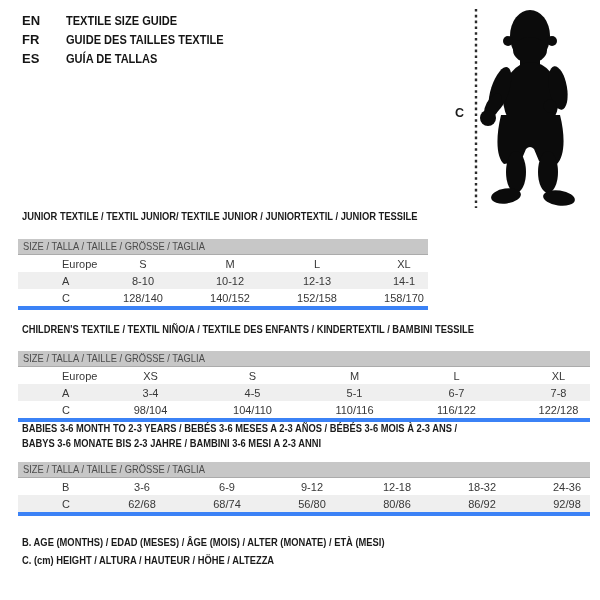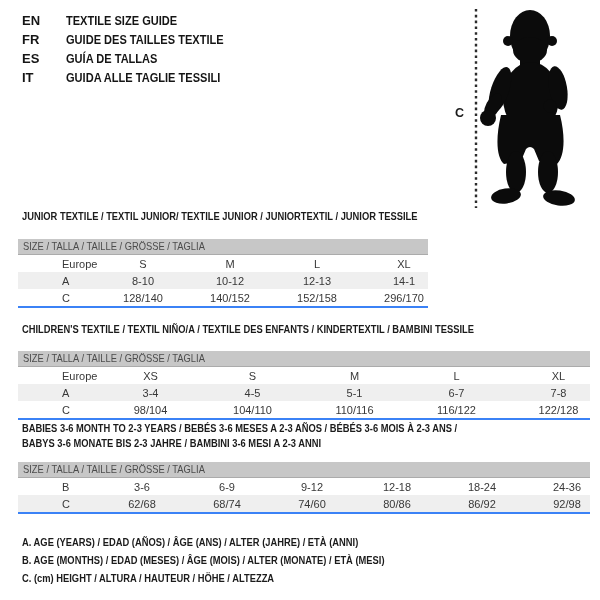--- a/index.html
+++ b/index.html
@@ -13,21 +13,21 @@
   #languages{position:absolute;left:22px;top:13px;}
   .lang-row{display:flex;height:19px;align-items:flex-start;font-size:13px;font-weight:700;color:#151515;}
   .lang-code{width:44px;flex:0 0 44px;}
 
   
   #figure-svg{position:absolute;left:440px;top:0;width:160px;height:215px;}
   #measure-label{position:absolute;left:455px;top:106px;font-size:12.5px;font-weight:600;color:#1a1a1a;}
 
   
   .table-title{position:absolute;left:22px;font-size:11px;font-weight:700;color:#1b1b1b;line-height:15px;}
-  .size-table{position:absolute;left:18px;border-bottom:2px solid #3b82f6;}
+  .size-table{position:absolute;left:18px;border-bottom:4px solid #3b82f6;}
   .size-bar{height:15px;background:#c7c7c7;border-bottom:1px solid #ababab;
     font-size:11px;font-weight:400;color:#4b4b4b;line-height:15px;padding-left:5px;}
   .trow{display:grid;grid-template-columns:var(--cols);height:17px;align-items:center;
     font-size:11px;font-weight:400;color:#383838;}
   .trow.alt{background:#efefef;}
   .trow span{text-align:center;margin-left:39px;}
   .trow span:first-child{text-align:left;padding-left:5px;}
   #table-junior{width:410px;top:239px;}  #table-junior .trow{--cols:62px repeat(4,1fr);}
   #table-children{width:572px;top:351px;} #table-children .trow{--cols:62px repeat(5,1fr);}
   #table-babies{width:572px;top:462px;}  #table-babies .trow{--cols:62px repeat(6,1fr);}
@@ -47,24 +47,20 @@
       <span class="lang-code">EN</span>
       <span class="cond">TEXTILE SIZE GUIDE</span>
     </div>
     <div class="lang-row">
       <span class="lang-code">FR</span>
       <span class="cond">GUIDE DES TAILLES TEXTILE</span>
     </div>
     <div class="lang-row">
       <span class="lang-code">ES</span>
       <span class="cond">GUÍA DE TALLAS</span>
-    </div>
-    <div class="lang-row">
-      <span class="lang-code">IT</span>
-      <span class="cond">GUIDA ALLE TAGLIE TESSILI</span>
     </div>
   </div>
 
   <svg id="figure-svg" viewBox="0 0 160 215" xmlns="http://www.w3.org/2000/svg">
     <line x1="36" y1="9" x2="36" y2="208" stroke="#2b2b2b" stroke-width="2.4" stroke-dasharray="2.6 3.2"></line>
     <g fill="#0b0b0b">
       <ellipse cx="90" cy="36" rx="20" ry="26"></ellipse>
       <circle cx="68" cy="41" r="5"></circle>
       <circle cx="112" cy="41" r="5"></circle>
       <ellipse cx="90" cy="50" rx="17" ry="13"></ellipse>
@@ -103,21 +99,21 @@
       <span>8-10</span>
       <span>10-12</span>
       <span>12-13</span>
       <span>14-1</span>
     </div>
     <div class="trow">
       <span>C</span>
       <span>128/140</span>
       <span>140/152</span>
       <span>152/158</span>
-      <span>296/170</span>
+      <span>158/170</span>
     </div>
   </div>
 
   <div id="title-children" class="table-title">
     <span class="cond">CHILDREN'S TEXTILE / TEXTIL NIÑO/A / TEXTILE DES ENFANTS / KINDERTEXTIL / BAMBINI TESSILE</span>
   </div>
   <div id="table-children" class="size-table">
     <div class="size-bar">
       <span class="cond">SIZE / TALLA / TAILLE / GRÖSSE / TAGLIA</span>
     </div>
@@ -154,38 +150,35 @@
   <div id="table-babies" class="size-table">
     <div class="size-bar">
       <span class="cond">SIZE / TALLA / TAILLE / GRÖSSE / TAGLIA</span>
     </div>
     <div class="trow">
       <span>B</span>
       <span>3-6</span>
       <span>6-9</span>
       <span>9-12</span>
       <span>12-18</span>
-      <span>18-24</span>
+      <span>18-32</span>
       <span>24-36</span>
     </div>
     <div class="trow alt">
       <span>C</span>
       <span>62/68</span>
       <span>68/74</span>
-      <span>74/60</span>
+      <span>56/80</span>
       <span>80/86</span>
       <span>86/92</span>
       <span>92/98</span>
     </div>
   </div>
 
   <div id="legend">
-    <div class="note">
-      <span class="cond">A. AGE (YEARS) / EDAD (AÑOS) / ÂGE (ANS) / ALTER (JAHRE) / ETÀ (ANNI)</span>
-    </div>
     <div class="note">
       <span class="cond">B. AGE (MONTHS) / EDAD (MESES) / ÂGE (MOIS) / ALTER (MONATE) / ETÀ (MESI)</span>
     </div>
     <div class="note">
       <span class="cond">C. (cm) HEIGHT / ALTURA / HAUTEUR / HÖHE / ALTEZZA</span>
     </div>
   </div>
 
 </div>
 

